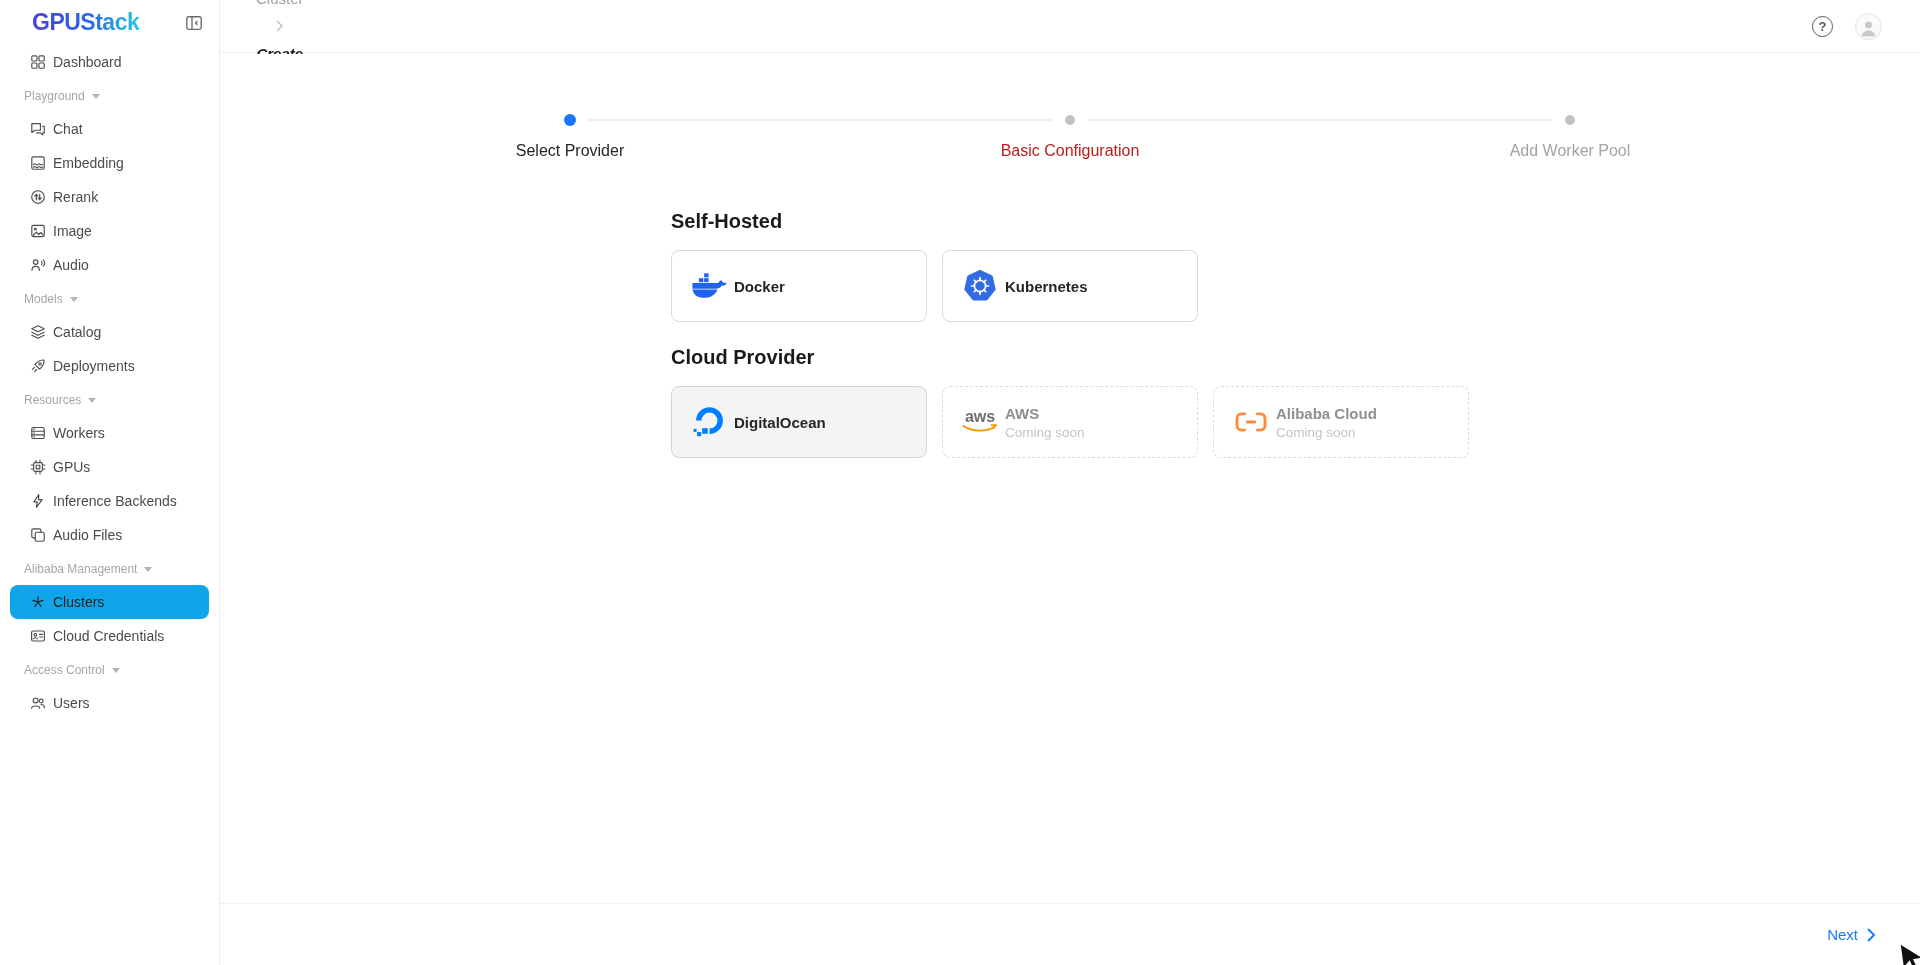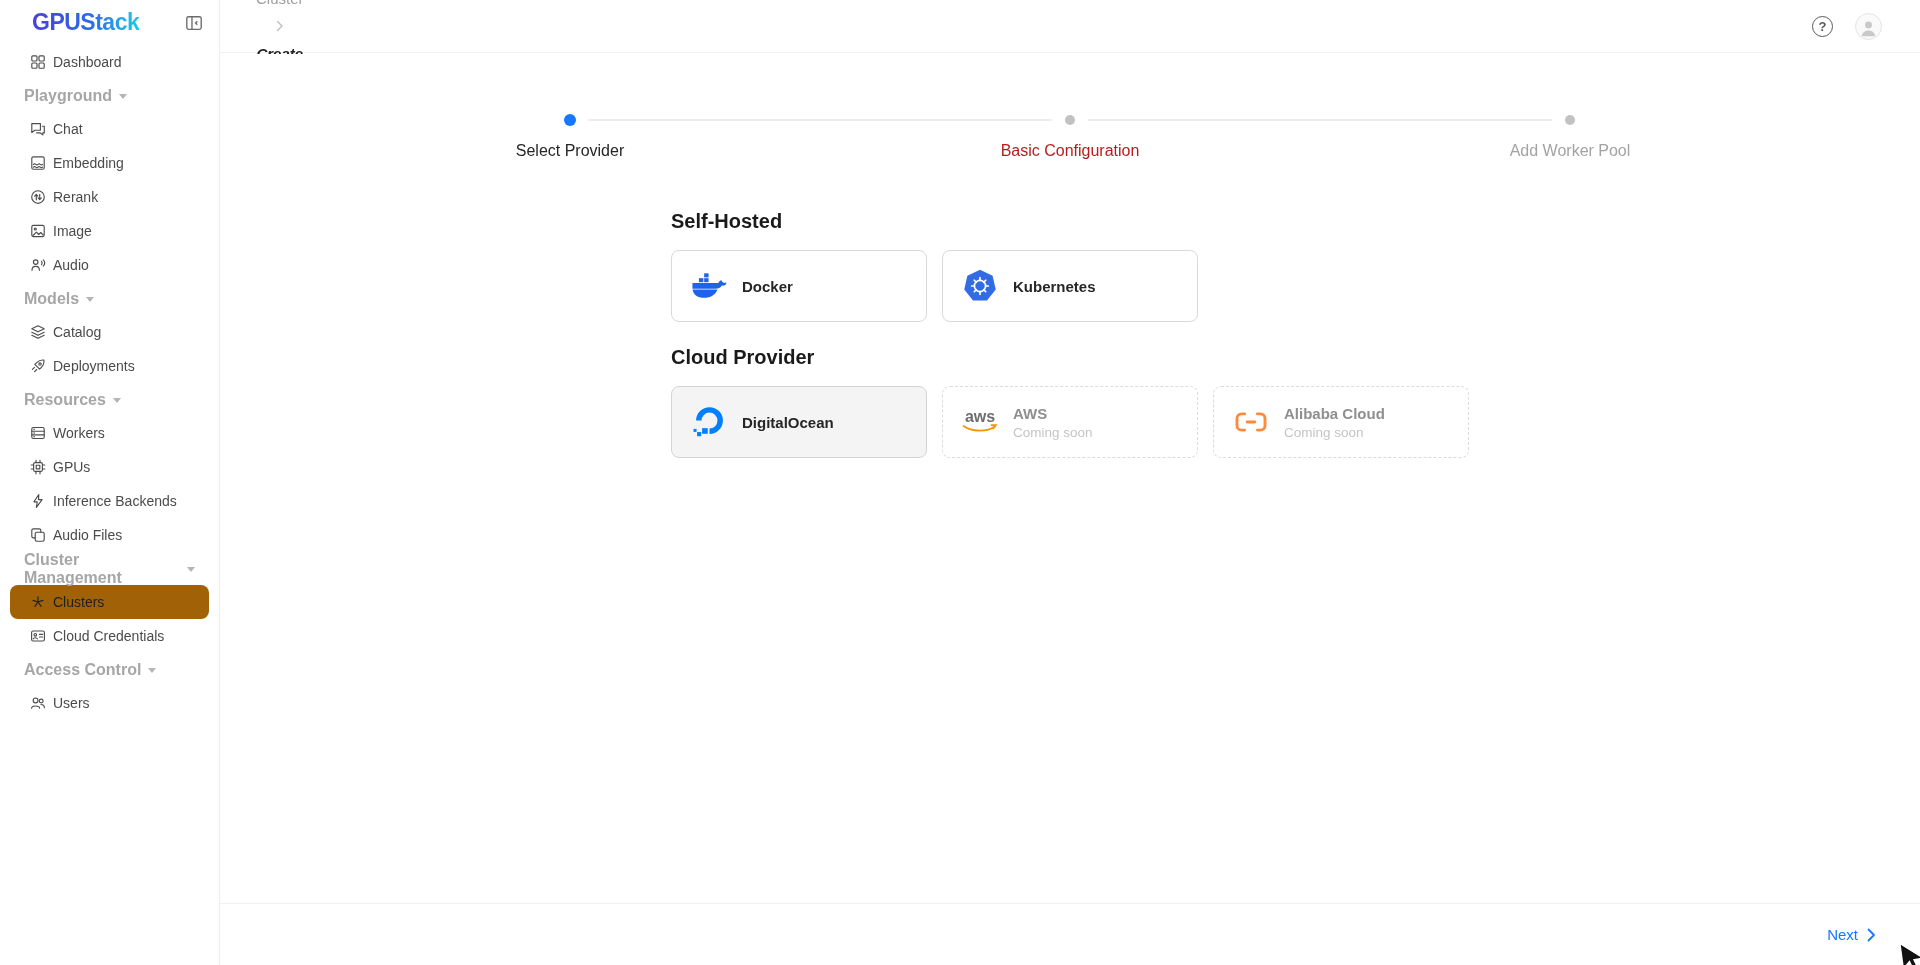--- a/index.html
+++ b/index.html
@@ -13,26 +13,26 @@
               padding:0 16px 0 32px; }
   .logo { font-size:23px; font-weight:800; letter-spacing:-0.5px;
           background:linear-gradient(90deg,#4a3fd6 0%, #2b6be8 55%, #1fc9e8 100%);
           -webkit-background-clip:text; background-clip:text; color:transparent; }
   .collapse-btn { width:18px; height:18px; cursor:pointer; display:flex; }
   .collapse-btn svg { stroke:#6b6b6b; }
 
   .nav { padding:0; }
   .nav-item { height:34px; margin:0 10px; padding:0 20px; display:flex; align-items:center;
               gap:7px; border-radius:8px; cursor:pointer; color:#4b4b4b; font-size:14px;text-align:center; }
-  .nav-item.selected { background:#a16207; color:#1f1f1f; }
+  .nav-item.selected { background:#0ea5e9; color:#1f1f1f; }
   .nav-item .ic { width:16px; height:16px; display:flex; flex:0 0 16px; }
   .nav-item svg { stroke:#4d4d4d; fill:none; stroke-width:1.15; stroke-linecap:round; stroke-linejoin:round; }
   .nav-item.selected svg { stroke:#1f1f1f; }
   .nav-sec { height:33px; display:flex; align-items:center; gap:7px; padding:0 24px;
-             font-size:16px; color:#a6a6a6; cursor:pointer;font-weight:bold; }
+             font-size:12px; color:#a6a6a6; cursor:pointer; }
   .sec-caret { width:0; height:0; border-left:4px solid transparent; border-right:4px solid transparent;
                border-top:5px solid #b5b5b5; margin-top:1px; }
 
   
   .header { position:absolute; left:220px; top:0; width:1700px; height:53px; background:#fff;
             border-bottom:1px solid #f0f0f0; display:flex; align-items:center;
             justify-content:space-between; padding:0 38px 0 36px; }
   .crumbs { display:flex; align-items:center; gap:13px; font-size:15px;flex-direction:column; }
   .crumb-root { color:#9e9e9e; cursor:pointer; }
   .crumb-sep { display:flex; }
@@ -56,21 +56,21 @@
   .step-line { position:absolute; top:11px; height:2px; background:#ededed; border-radius:1px; }
   .line1 { left:18px; width:464px; } .line2 { left:518px; width:464px; }
   .step-label { position:absolute; top:34px; width:260px; text-align:center; font-size:16px; }
   .sl0 { left:-130px; color:#262626; } .sl1 { left:370px; color:#b91c1c; } .sl2 { left:870px; color:#a3a3a3; }
 
   .provider-area { width:798px; margin:0 auto; }
   .sec-title { font-size:20px; font-weight:700; color:#1a1a1a; line-height:26px; }
   .t1 { margin:8px 0 16px; } .t2 { margin:22px 0 16px; }
   .cards { display:grid; grid-template-columns:repeat(3, 256px); gap:15px; }
   .card { height:72px; border:1px solid #d9d9d9; border-radius:8px; background:#fff;
-          display:flex; align-items:center; gap:14px; padding:0 18px; cursor:pointer; }
+          display:flex; align-items:center; gap:6px; padding:0 18px; cursor:pointer; }
   .card.selected { background:#f4f4f5; border-color:#d4d4d4; }
   .card.disabled { border:1px dashed #dcdcdc; cursor:default; }
   .card-title { font-size:15px; font-weight:700; color:#262626; }
   .card.disabled .card-title { color:#8f8f8f; }
   .card-sub { font-size:13.5px; color:#c4c4c4; margin-top:3px; }
   .card-logo { width:38px; display:flex; align-items:center; justify-content:center; flex:0 0 38px; }
   .aws-wrap { display:flex; flex-direction:column; align-items:center; }
   .aws-text { font-weight:800; font-size:16px; color:#6e6e6e; letter-spacing:0; line-height:14px; }
 
   
@@ -228,21 +228,21 @@
       <span class="ic">
           <svg viewBox="0 0 16 16">
             <rect x="5.2" y="5.2" width="9" height="9" rx="1.6"></rect>
             <path d="M10.8 5.2V3.4c0-.9-.7-1.6-1.6-1.6H3.4c-.9 0-1.6.7-1.6 1.6v5.8c0 .9.7 1.6 1.6 1.6h1.8"></path>
           </svg>
         </span>
       <span>Audio Files</span>
     </div>
 
     <div class="nav-sec">
-      <span>Cluster Management</span>
+      <span>Alibaba Management</span>
       <span class="sec-caret"></span>
     </div>
 
     <div class="nav-item selected">
       <span class="ic">
           <svg viewBox="0 0 16 16" stroke-width="1.5">
             <path d="M8 8V2.8M8 8l5-1.6M8 8l3.1 4.3M8 8l-3.1 4.3M8 8L3 6.4"></path>
           </svg>
         </span>
       <span>Clusters</span>

